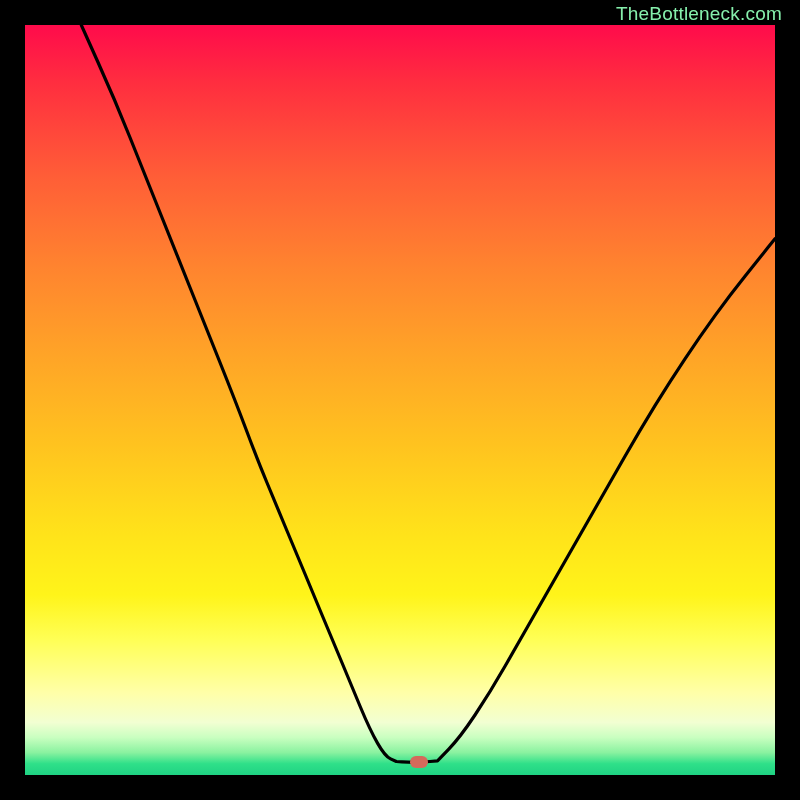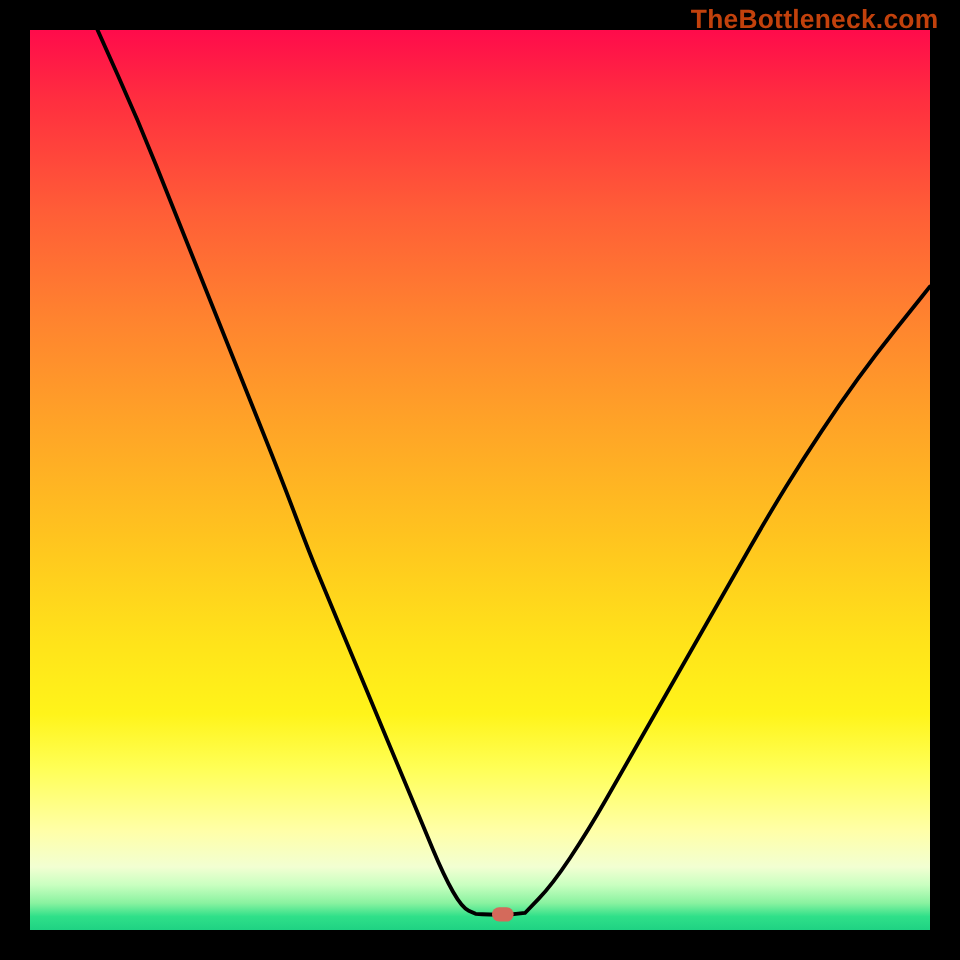--- a/index.html
+++ b/index.html
@@ -65,24 +65,24 @@
     width: 18px;
     height: 12px;
     border-radius: 6px;
     background: #d46a5b; 
     transform: translate(-50%, -50%);
   }
   .watermark {
     position: absolute;
     top: 3px;
     right: 18px;
-    color: #c2410c;
-    font-size: 22px;
+    color: #86efac;
+    font-size: 19px;
     letter-spacing: 0.2px;
-    font-weight: 700;
+    font-weight: 400;
   }
 </style>
 </head>
 <body>
 
 <div class="frame">
 
   <div class="watermark">TheBottleneck.com</div>
 
   <div class="plot">

